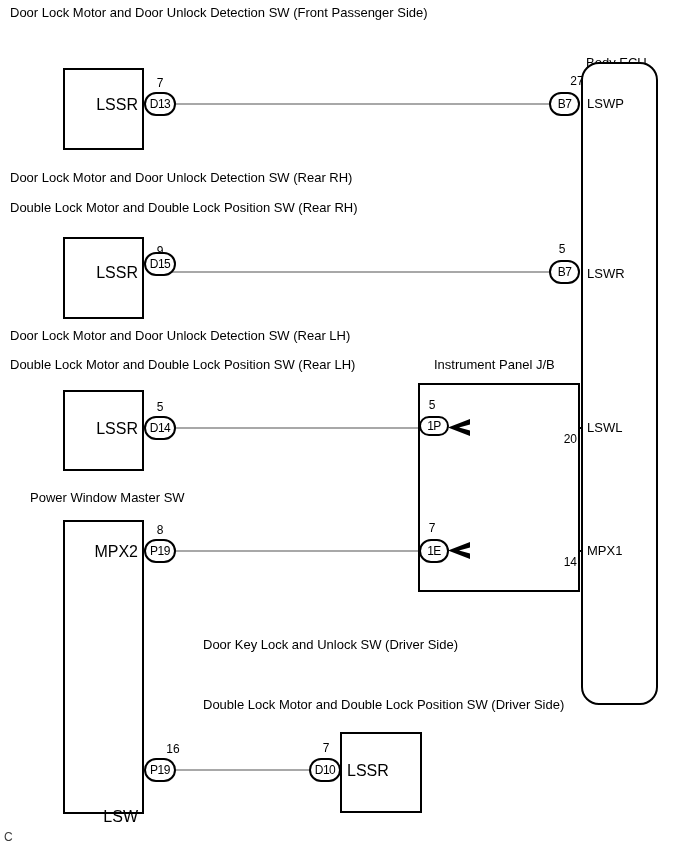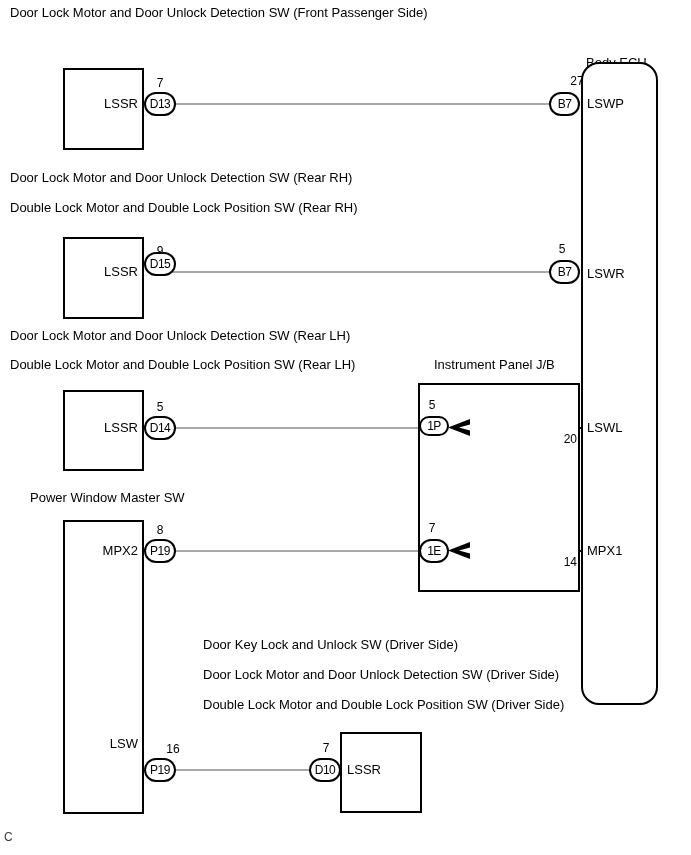--- a/index.html
+++ b/index.html
@@ -11,42 +11,41 @@
   .box { position:absolute; border:2px solid #000; background:#fff; box-sizing:border-box; z-index:2; }
   .ecu { border-radius:18px; }
   .oval {
     position:absolute; border:2px solid #000; border-radius:13px; background:#fff;
     box-sizing:border-box; display:flex; align-items:center; justify-content:center;
     font-size:12px; z-index:4; letter-spacing:-0.5px;
   }
   .wire { position:absolute; height:2px; background:#a8a8a8; z-index:1; }
   .wire.blk { background:#000; }
   .pin { position:absolute; font-size:12px; transform:translateX(-50%); z-index:3; white-space:nowrap; }
-  .blabel { position:absolute; font-size:13px; white-space:nowrap; z-index:3; }
+  .blabel { position:absolute; font-size:16px; white-space:nowrap; z-index:3; }
   .right { text-align:right; }
   .sig { position:absolute; font-size:13px; white-space:nowrap; z-index:5; }
   .jbnum { position:absolute; font-size:12px; white-space:nowrap; z-index:3; }
   .arrow { position:absolute; z-index:5; }
   .footer { position:absolute; font-size:12px; color:#3a3a3a; }
 </style>
 </head>
 <body>
 
 <div id="canvas">
 
   <div class="ann" style="left:10px; top:5px;">Door Lock Motor and Door Unlock Detection SW (Front Passenger Side)</div>
   <div class="ann" style="left:586px; top:47px;margin-top:8px;">Body ECU</div>
   <div class="ann" style="left:10px; top:170px;">Door Lock Motor and Door Unlock Detection SW (Rear RH)</div>
   <div class="ann" style="left:10px; top:200px;">Double Lock Motor and Double Lock Position SW (Rear RH)</div>
   <div class="ann" style="left:10px; top:328px;">Door Lock Motor and Door Unlock Detection SW (Rear LH)</div>
   <div class="ann" style="left:10px; top:357px;">Double Lock Motor and Double Lock Position SW (Rear LH)</div>
   <div class="ann" style="left:434px; top:357px;">Instrument Panel J/B</div>
   <div class="ann" style="left:30px; top:490px;">Power Window Master SW</div>
   <div class="ann" style="left:203px; top:637px;">Door Key Lock and Unlock SW (Driver Side)</div>
-  <div class="ann" style="left:203px; top:667px;">Door Lock Motor and Door Unlock Detection SW (Driver Side)</div>
   <div class="ann" style="left:203px; top:697px;">Double Lock Motor and Double Lock Position SW (Driver Side)</div>
   <div class="footer" style="left:4px; top:830px;">C</div>
 
   <div class="wire" style="left:160px; top:103px; width:400px;"></div>
   <div class="wire" style="left:160px; top:271px; width:400px;"></div>
   <div class="wire" style="left:160px; top:427px; width:272px;"></div>
   <div class="wire" style="left:160px; top:550px; width:272px;"></div>
   <div class="wire" style="left:160px; top:769px; width:170px;"></div>
 
   <div class="wire blk" style="left:452px; top:427px; width:129px;"></div>
@@ -57,21 +56,21 @@
   <div class="box" style="left:63px; top:390px; width:81px; height:81px;"></div>
   <div class="box" style="left:63px; top:520px; width:81px; height:294px;"></div>
   <div class="box" style="left:418px; top:383px; width:162px; height:209px;"></div>
   <div class="box" style="left:340px; top:732px; width:82px; height:81px;"></div>
   <div class="box ecu" style="left:581px; top:62px; width:77px; height:643px;"></div>
 
   <div class="blabel right" style="left:63px; top:96px; width:75px;">LSSR</div>
   <div class="blabel right" style="left:63px; top:264px; width:75px;">LSSR</div>
   <div class="blabel right" style="left:63px; top:420px; width:75px;">LSSR</div>
   <div class="blabel right" style="left:63px; top:543px; width:75px;">MPX2</div>
-  <div class="blabel right" style="left:63px; top:736px; width:75px;">LSW</div>
+  <div class="blabel right" style="left:63px; top:808px; width:75px;">LSW</div>
   <div class="blabel" style="left:347px; top:762px;">LSSR</div>
 
   <div class="oval" style="left:144px; top:92px; width:32px; height:24px;">D13</div>
   <div class="pin" style="left:160px; top:76px;">7</div>
 
   <div class="oval" style="left:549px; top:92px; width:31px; height:24px;">B7</div>
   <div class="pin" style="left:562px; top:74px;margin-left:15px;">27</div>
   <div class="sig" style="left:587px; top:96px;">LSWP</div>
 
   <div class="oval" style="left:144px; top:252px; width:32px; height:24px;">D15</div>

